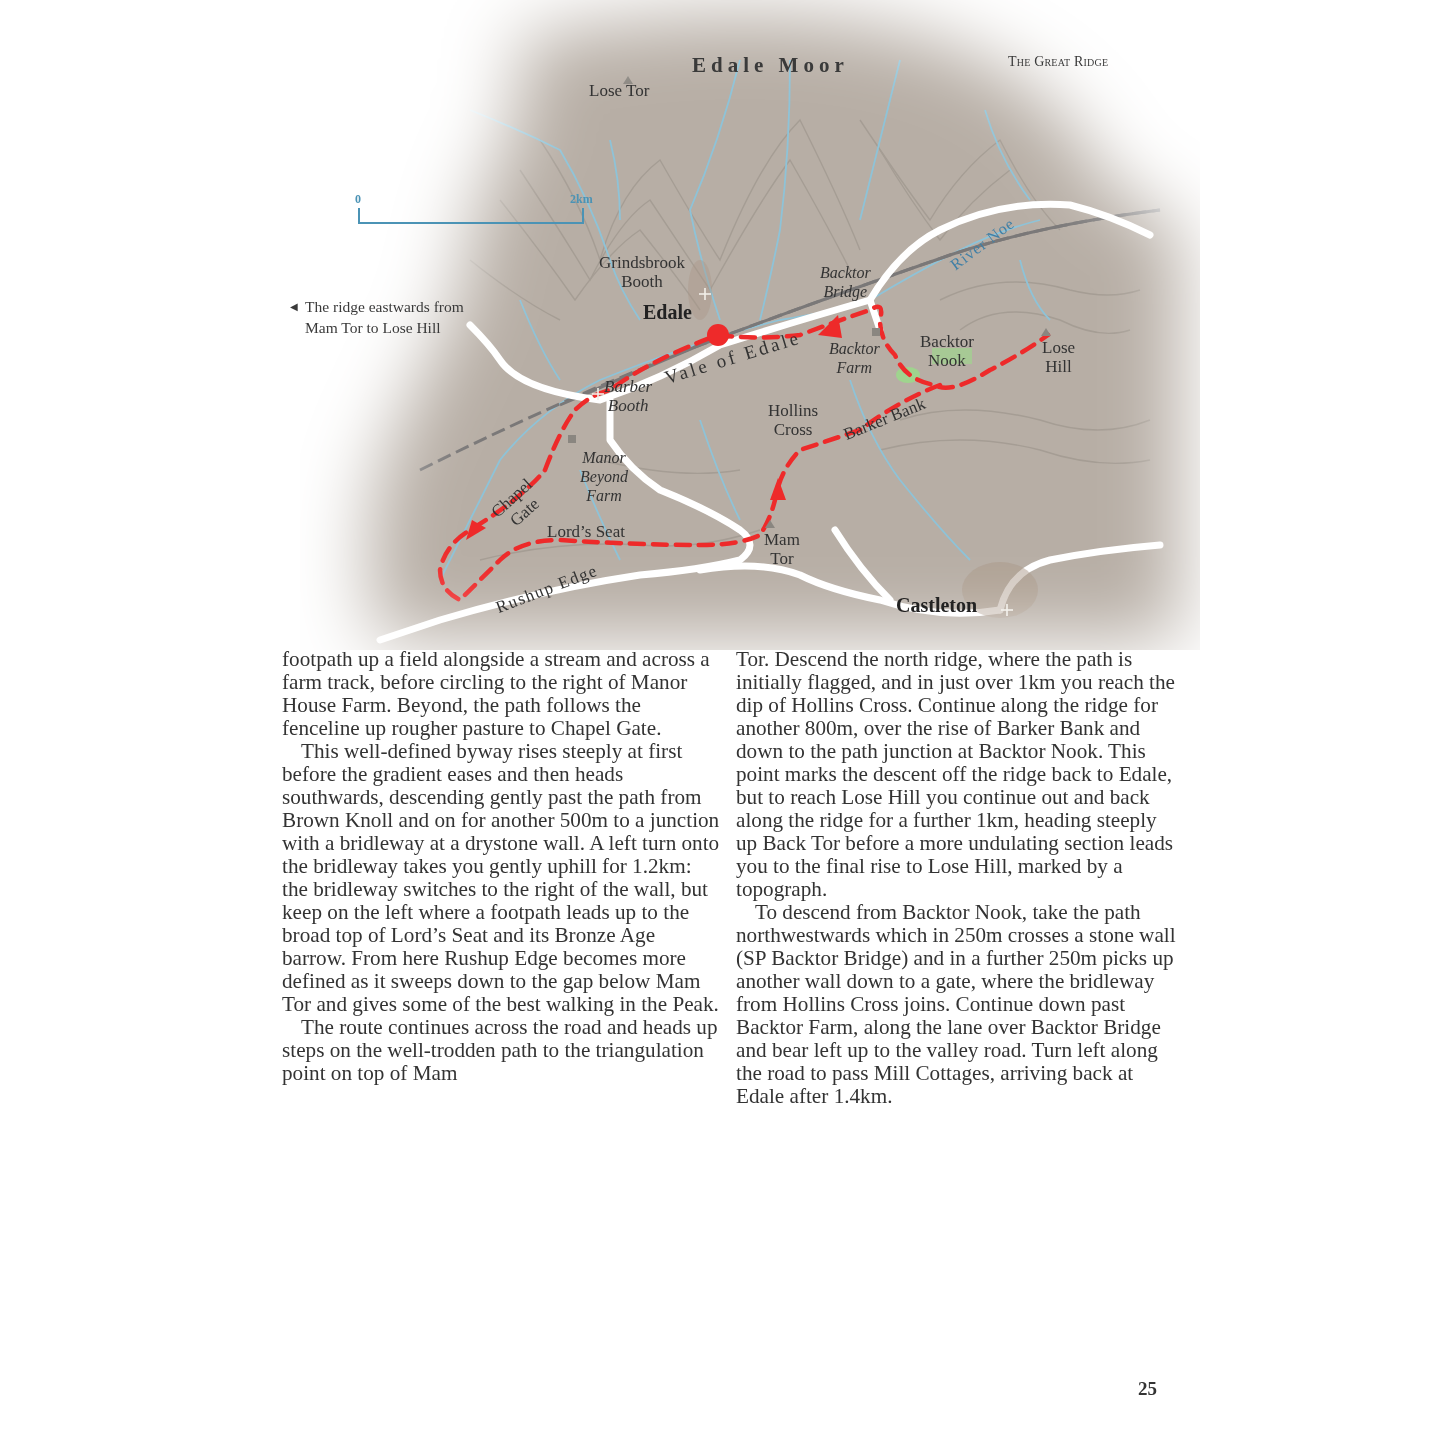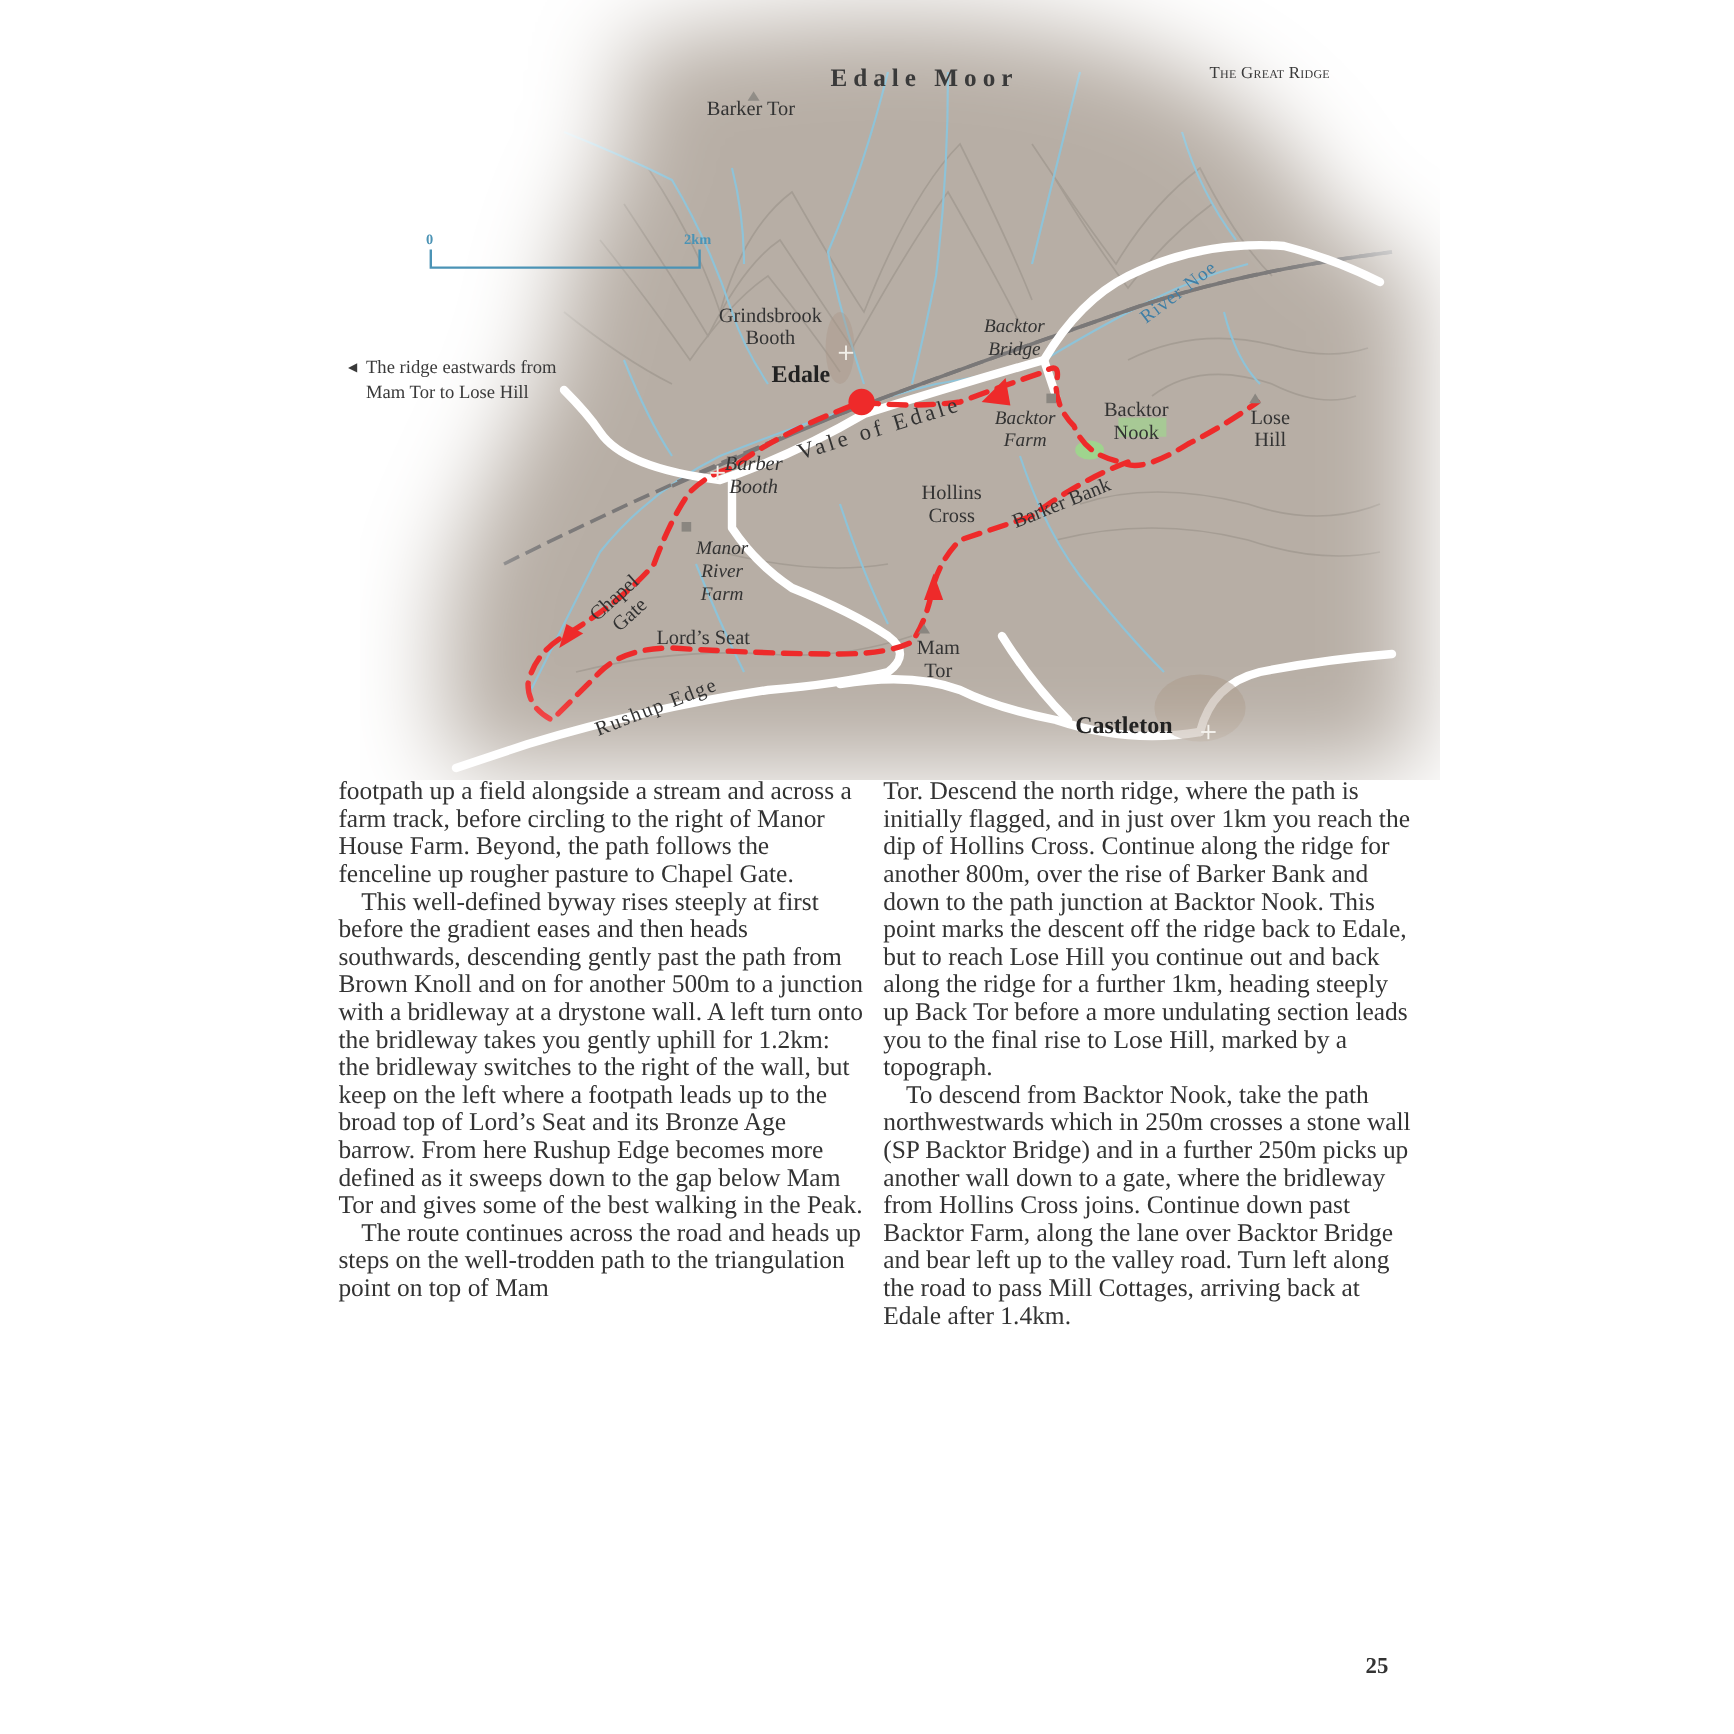--- a/index.html
+++ b/index.html
@@ -122,21 +122,21 @@
 
     <g stroke="#4b93b5" stroke-width="2" fill="none">
       <path d="M359 208 L359 223 L583 223 L583 208"></path>
     </g>
   </svg>
 
   <span class="scale-label" style="left:355px;top:192px;">0</span>
   <span class="scale-label" style="left:570px;top:192px;">2km</span>
 
   <span class="lbl spaced" style="left:692px;top:56px;">Edale Moor</span>
-  <span class="lbl" style="left:589px;top:81px;">Barker Tor</span>
+  <span class="lbl" style="left:589px;top:81px;">Lose Tor</span>
 
   <div class="lbl" style="left:599px;top:253px;">
     <span>Grindsbrook</span><br>
     <span>Booth</span>
   </div>
   <span class="lbl bold" style="left:643px;top:303px;">Edale</span>
 
   <div class="lbl it" style="left:820px;top:263px;">
     <span>Backtor</span><br>
     <span>Bridge</span>
@@ -162,21 +162,21 @@
     <span>Booth</span>
   </div>
   <div class="lbl" style="left:768px;top:401px;">
     <span>Hollins</span><br>
     <span>Cross</span>
   </div>
   <span class="lbl" style="left:848px;top:425px;transform:rotate(-22deg);transform-origin:left bottom;">Barker Bank</span>
 
   <div class="lbl it" style="left:580px;top:448px;">
     <span>Manor</span><br>
-    <span>River</span><br>
+    <span>Beyond</span><br>
     <span>Farm</span>
   </div>
   <div class="lbl" style="left:494px;top:486px;transform:rotate(-42deg);transform-origin:center;">
     <span>Chapel</span><br>
     <span>Gate</span>
   </div>
   <span class="lbl" style="left:547px;top:522px;">Lord’s Seat</span>
   <div class="lbl" style="left:764px;top:530px;">
     <span>Mam</span><br>
     <span>Tor</span>

